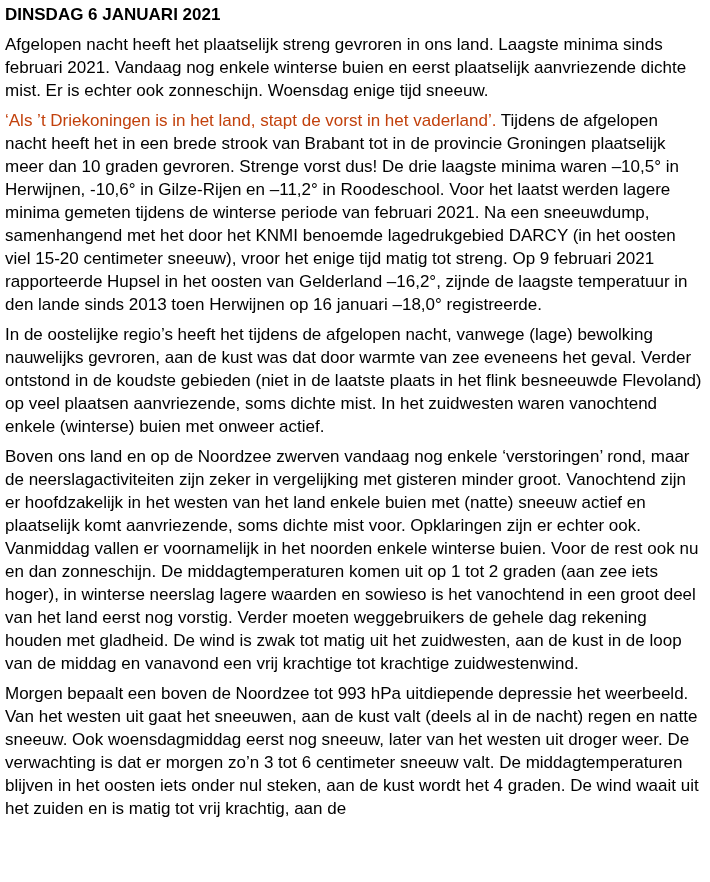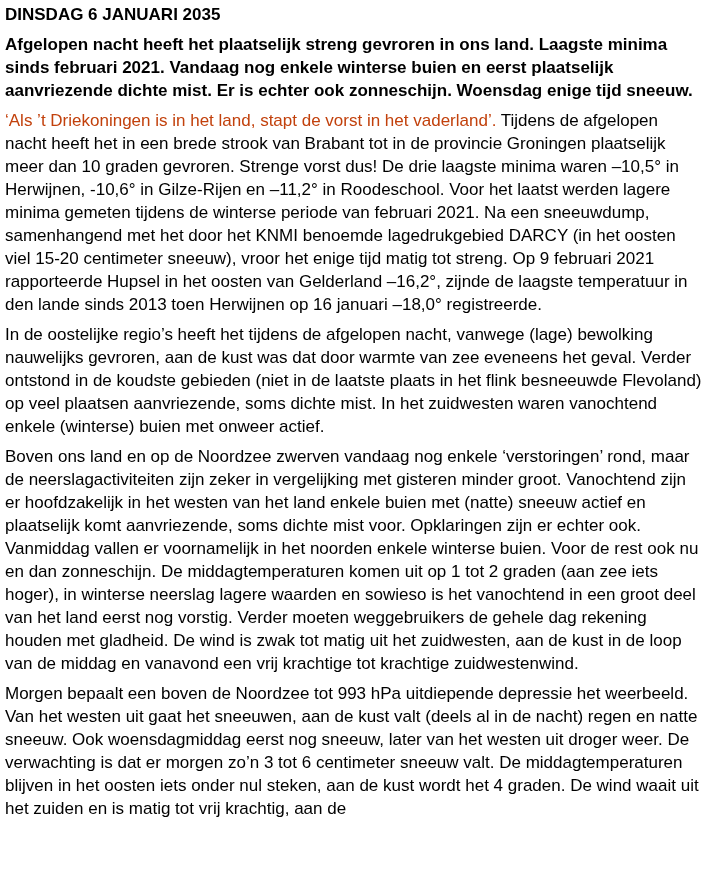--- a/index.html
+++ b/index.html
@@ -25,32 +25,32 @@
     font-size: 17px;
     line-height: 23px;
     font-weight: bold;
     margin: 0 0 7px 0;
     letter-spacing: 0;
   }
   p {
     margin: 0 0 7px 0;
   }
   p.lead {
-    font-weight: bold;
+    font-weight: normal;
   }
   .proverb {
     color: #c2410c;
   }
 </style>
 </head>
 <body>
 
 <article>
 
-  <h1>DINSDAG 6 JANUARI 2035</h1>
+  <h1>DINSDAG 6 JANUARI 2021</h1>
 
   <p class="lead">Afgelopen nacht heeft het plaatselijk streng gevroren in ons land. Laagste minima sinds februari 2021. Vandaag nog enkele winterse buien en eerst plaatselijk aanvriezende dichte mist. Er is echter ook zonneschijn. Woensdag enige tijd sneeuw.</p>
 
   <p><span class="proverb">‘Als ’t Driekoningen is in het land, stapt de vorst in het vaderland’.</span> <span>Tijdens de afgelopen nacht heeft het in een brede strook van Brabant tot in de provincie Groningen plaatselijk meer dan 10 graden gevroren. Strenge vorst dus! De drie laagste minima waren –10,5° in Herwijnen, -10,6° in Gilze-Rijen en –11,2° in Roodeschool. Voor het laatst werden lagere minima gemeten tijdens de winterse periode van februari 2021. Na een sneeuwdump, samenhangend met het door het KNMI benoemde lagedrukgebied DARCY (in het oosten viel 15-20 centimeter sneeuw), vroor het enige tijd matig tot streng. Op 9 februari 2021 rapporteerde Hupsel in het oosten van Gelderland –16,2°, zijnde de laagste temperatuur in den lande sinds 2013 toen Herwijnen op 16 januari –18,0° registreerde.</span></p>
 
   <p>In de oostelijke regio’s heeft het tijdens de afgelopen nacht, vanwege (lage) bewolking nauwelijks gevroren, aan de kust was dat door warmte van zee eveneens het geval. Verder ontstond in de koudste gebieden (niet in de laatste plaats in het flink besneeuwde Flevoland) op veel plaatsen aanvriezende, soms dichte mist. In het zuidwesten waren vanochtend enkele (winterse) buien met onweer actief.</p>
 
   <p>Boven ons land en op de Noordzee zwerven vandaag nog enkele ‘verstoringen’ rond, maar de neerslagactiviteiten zijn zeker in vergelijking met gisteren minder groot. Vanochtend zijn er hoofdzakelijk in het westen van het land enkele buien met (natte) sneeuw actief en plaatselijk komt aanvriezende, soms dichte mist voor. Opklaringen zijn er echter ook. Vanmiddag vallen er voornamelijk in het noorden enkele winterse buien. Voor de rest ook nu en dan zonneschijn. De middagtemperaturen komen uit op 1 tot 2 graden (aan zee iets hoger), in winterse neerslag lagere waarden en sowieso is het vanochtend in een groot deel van het land eerst nog vorstig. Verder moeten weggebruikers de gehele dag rekening houden met gladheid. De wind is zwak tot matig uit het zuidwesten, aan de kust in de loop van de middag en vanavond een vrij krachtige tot krachtige zuidwestenwind.</p>
 
   <p>Morgen bepaalt een boven de Noordzee tot 993 hPa uitdiepende depressie het weerbeeld. Van het westen uit gaat het sneeuwen, aan de kust valt (deels al in de nacht) regen en natte sneeuw. Ook woensdagmiddag eerst nog sneeuw, later van het westen uit droger weer. De verwachting is dat er morgen zo’n 3 tot 6 centimeter sneeuw valt. De middagtemperaturen blijven in het oosten iets onder nul steken, aan de kust wordt het 4 graden. De wind waait uit het zuiden en is matig tot vrij krachtig, aan de</p>

